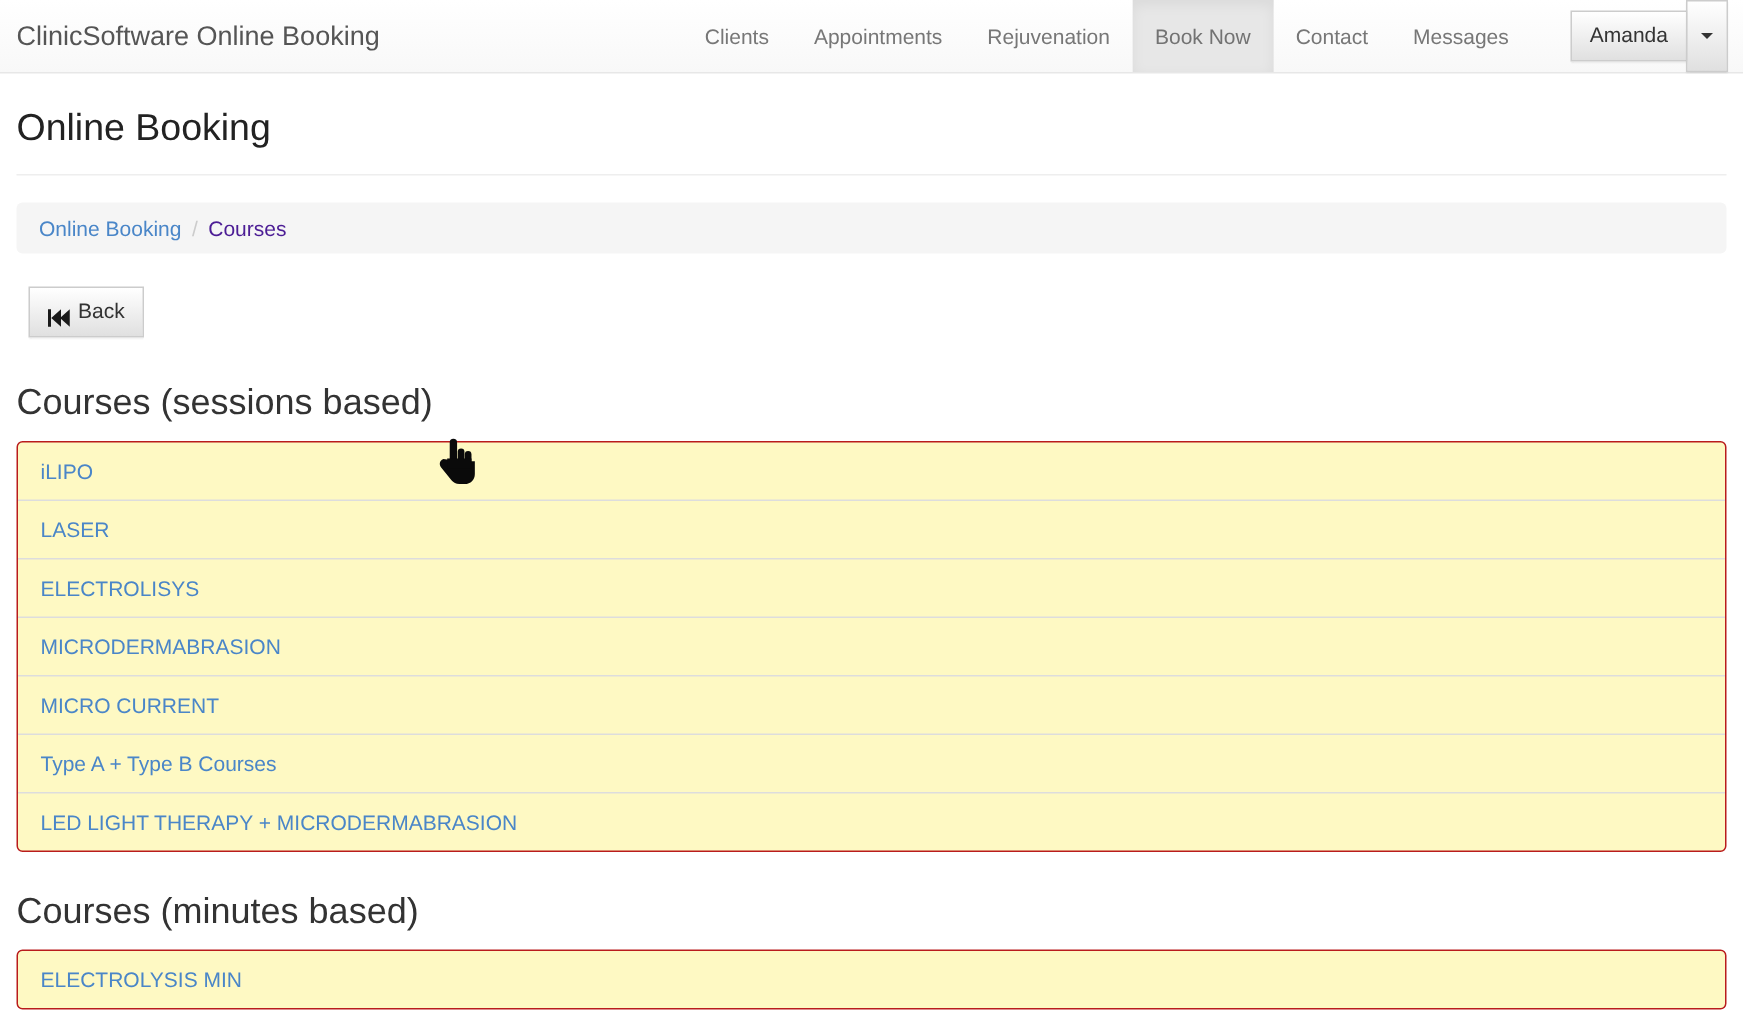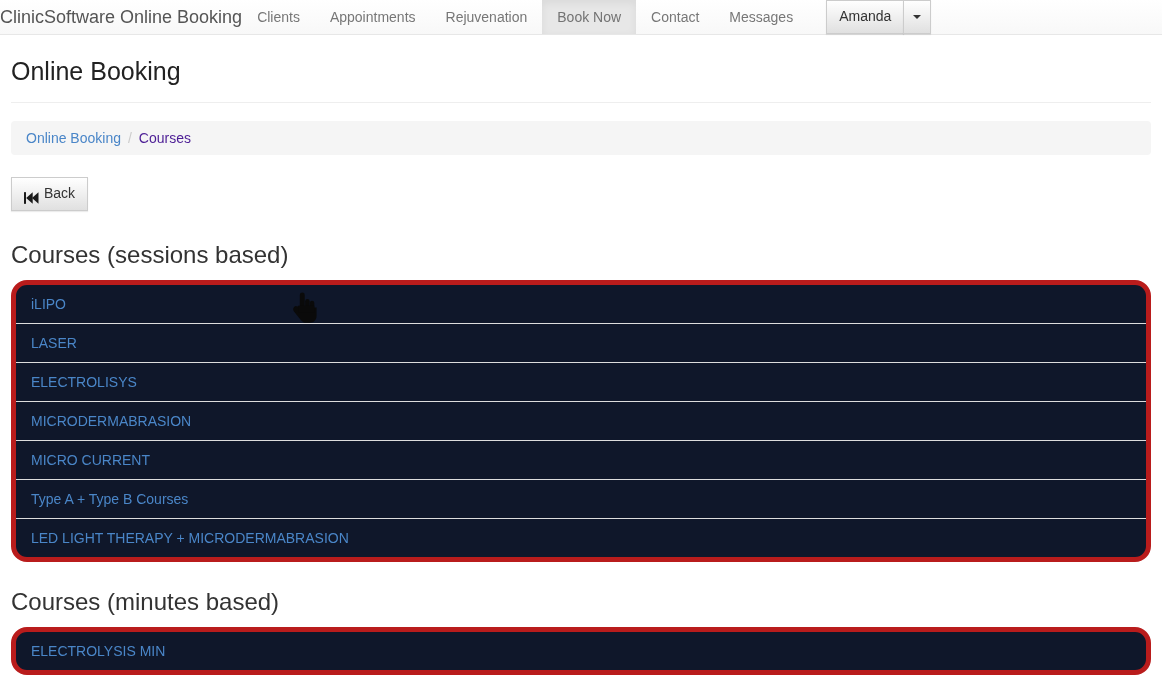--- a/index.html
+++ b/index.html
@@ -9,25 +9,27 @@
     font-size: 14px;
     color: #333;
     background: #fff;
     position: relative;
     overflow: hidden;
   }
   a { text-decoration: none; }
 
   
   .navbar {
-    height: 35px;
+    height: 49px;
     background: linear-gradient(to bottom, #ffffff 0%, #f8f8f8 100%);
     border-bottom: 1px solid #e7e7e7;
     display: flex;
     align-items: stretch;
+    justify-content: space-between;
+    padding-left: 11px;
   }
   .navbar-brand {
     font-size: 18px;
     color: #555;
     display: flex;
     align-items: center;
     cursor: pointer;
     white-space: nowrap;
   }
   .navbar-right { display: flex; align-items: stretch; }
@@ -55,20 +57,21 @@
     justify-content: center;
     padding: 6px 12px;
     font-size: 14px;
     color: #333;
     background: linear-gradient(to bottom, #ffffff 0%, #e0e0e0 100%);
     border: 1px solid #ccc;
     border-radius: 0;
     cursor: pointer;
     box-shadow: inset 0 1px 0 rgba(255,255,255,.15), 0 1px 1px rgba(0,0,0,.075);
     line-height: 1.42;
+    margin-left: 8px;
   }
   .user-group .btn-main { border-top-right-radius: 0; border-bottom-right-radius: 0; }
   .user-group .btn-caret {
     border-top-left-radius: 0;
     border-bottom-left-radius: 0;
     margin-left: -1px;
     padding: 6px 9px;
     height: 100%;
   }
   .caret {
@@ -108,23 +111,23 @@
   .btn-back { margin-bottom: 4px; align-items: flex-end; }
   .btn-back .back-icon { margin-right: 5px; display: inline-flex; }
 
   .section-heading {
     font-size: 24px;
     font-weight: 500;
     color: #333;
     margin: 26px 0 11px;
   }
   .list-group {
-    border: 5px solid #b91c1c;
-    border-radius: 16px;
-    background: #0f172a;
+    border: 1px solid #b91c1c;
+    border-radius: 4px;
+    background: #fef9c3;
     overflow: hidden;
   }
   .list-group-item {
     display: block;
     padding: 11px 15px;
     border-top: 1px solid #ddd;
     color: #4a86c8;
     cursor: pointer;
   }
   .list-group-item:first-child { border-top: none; }

